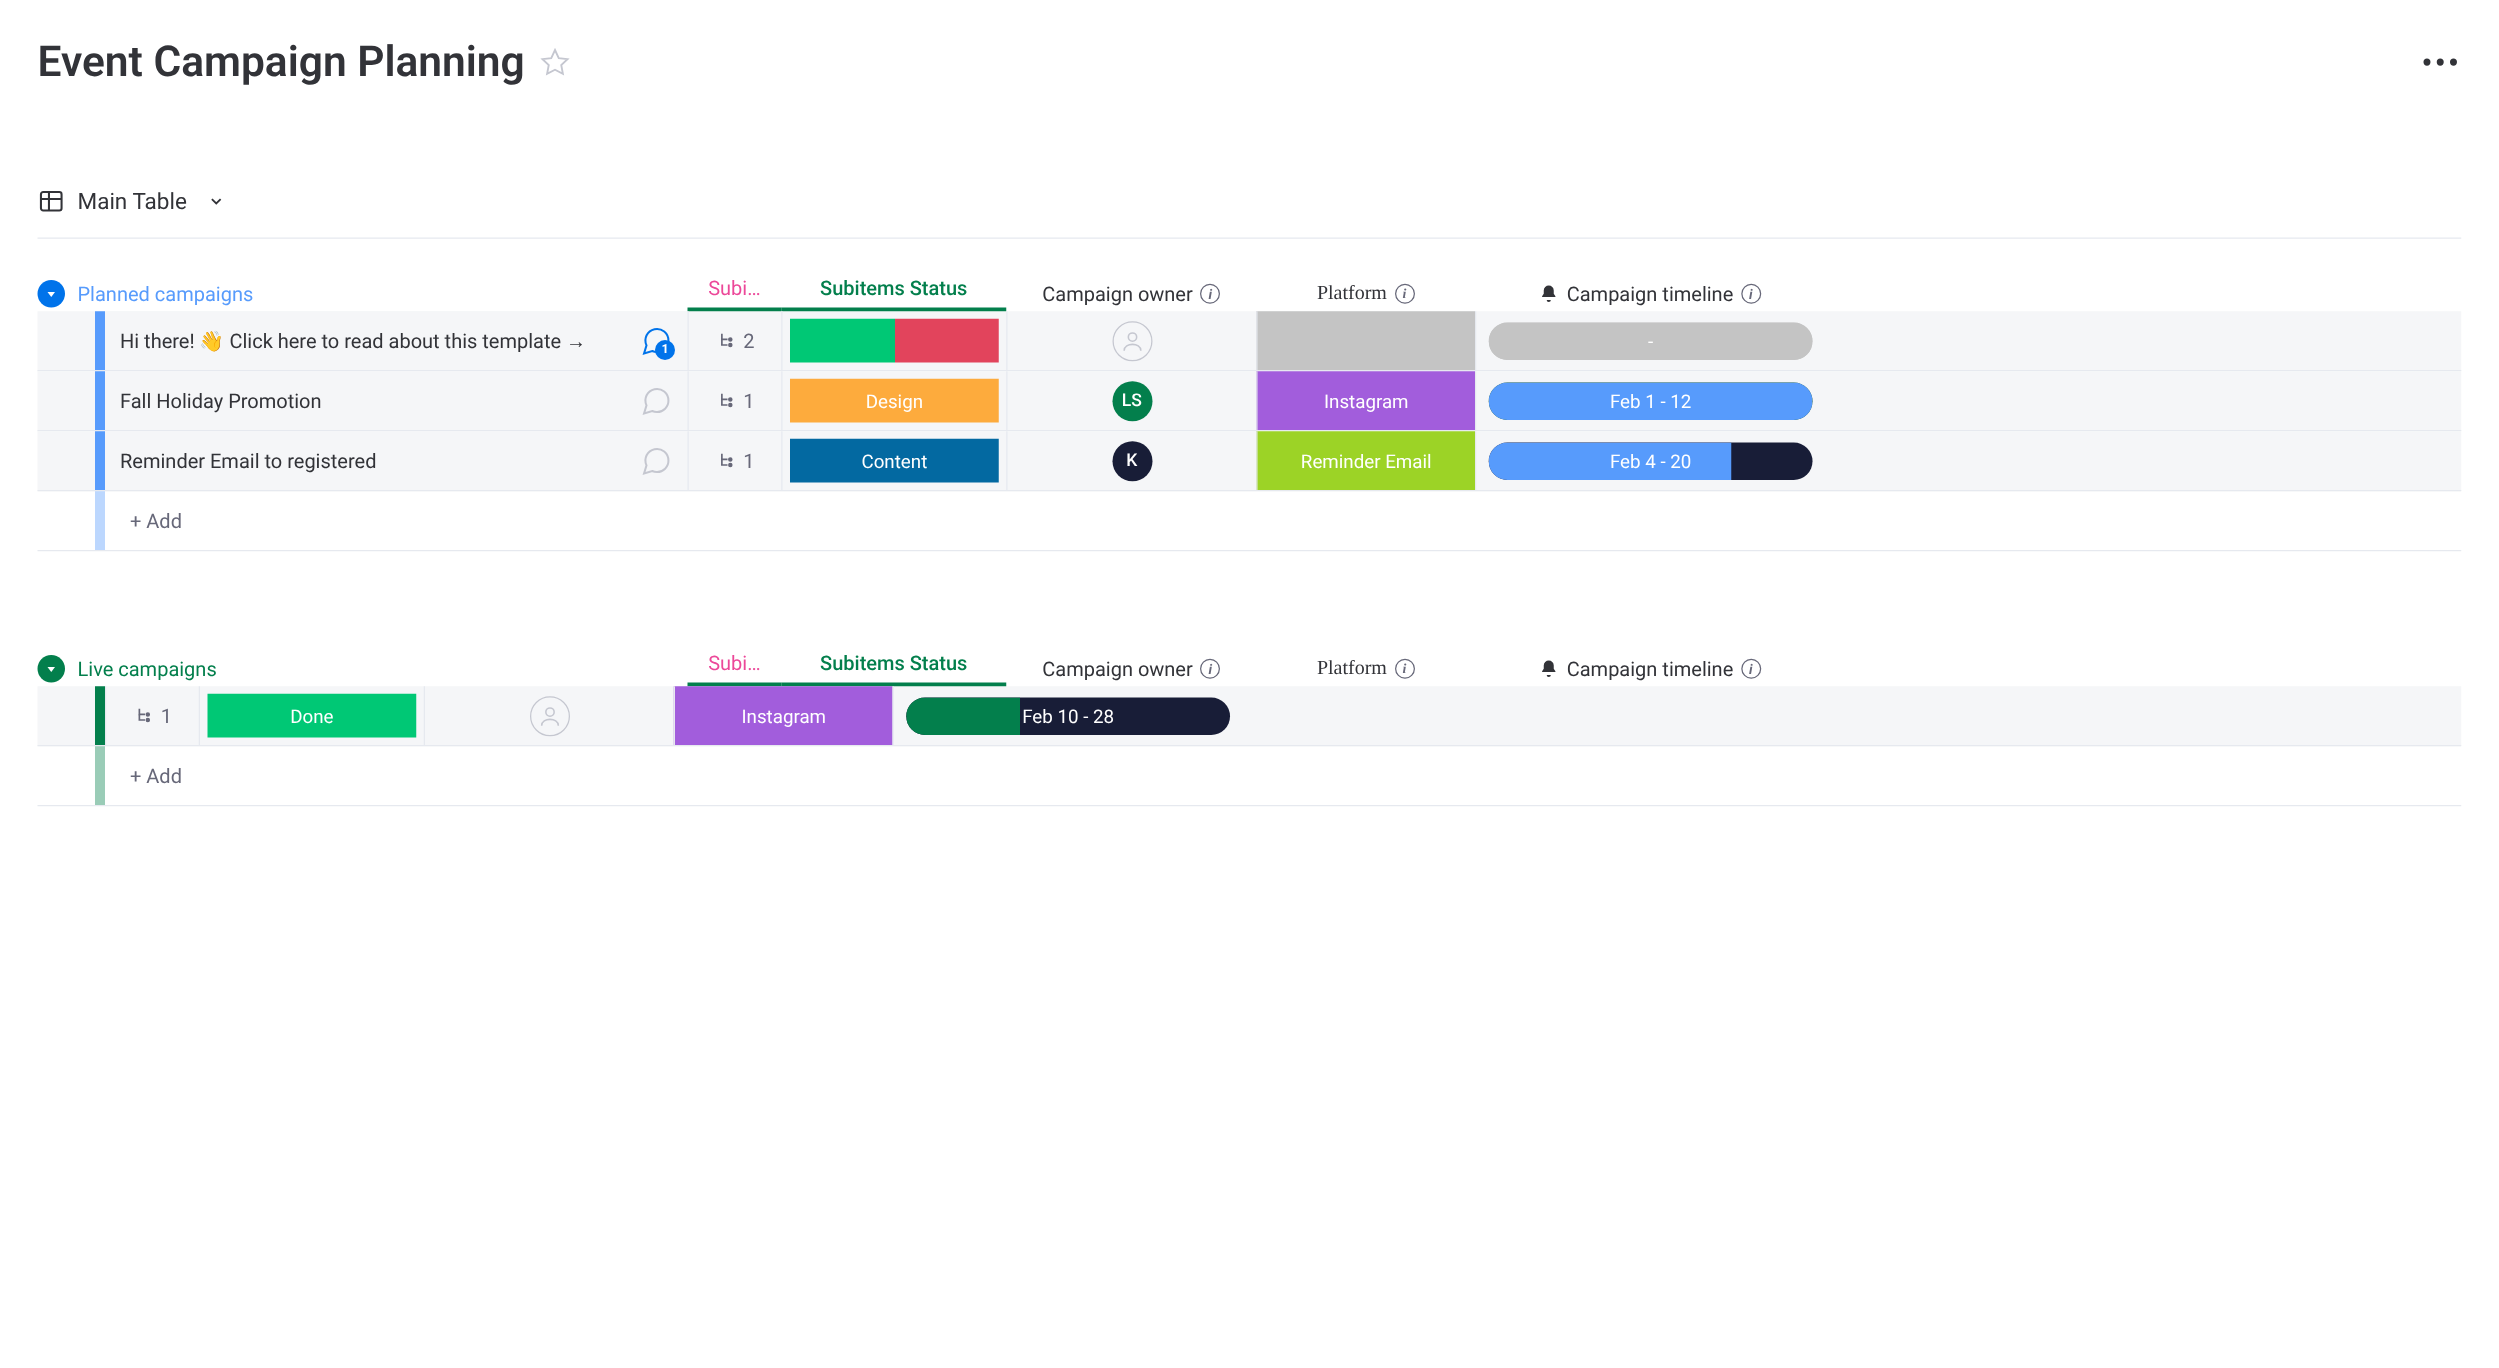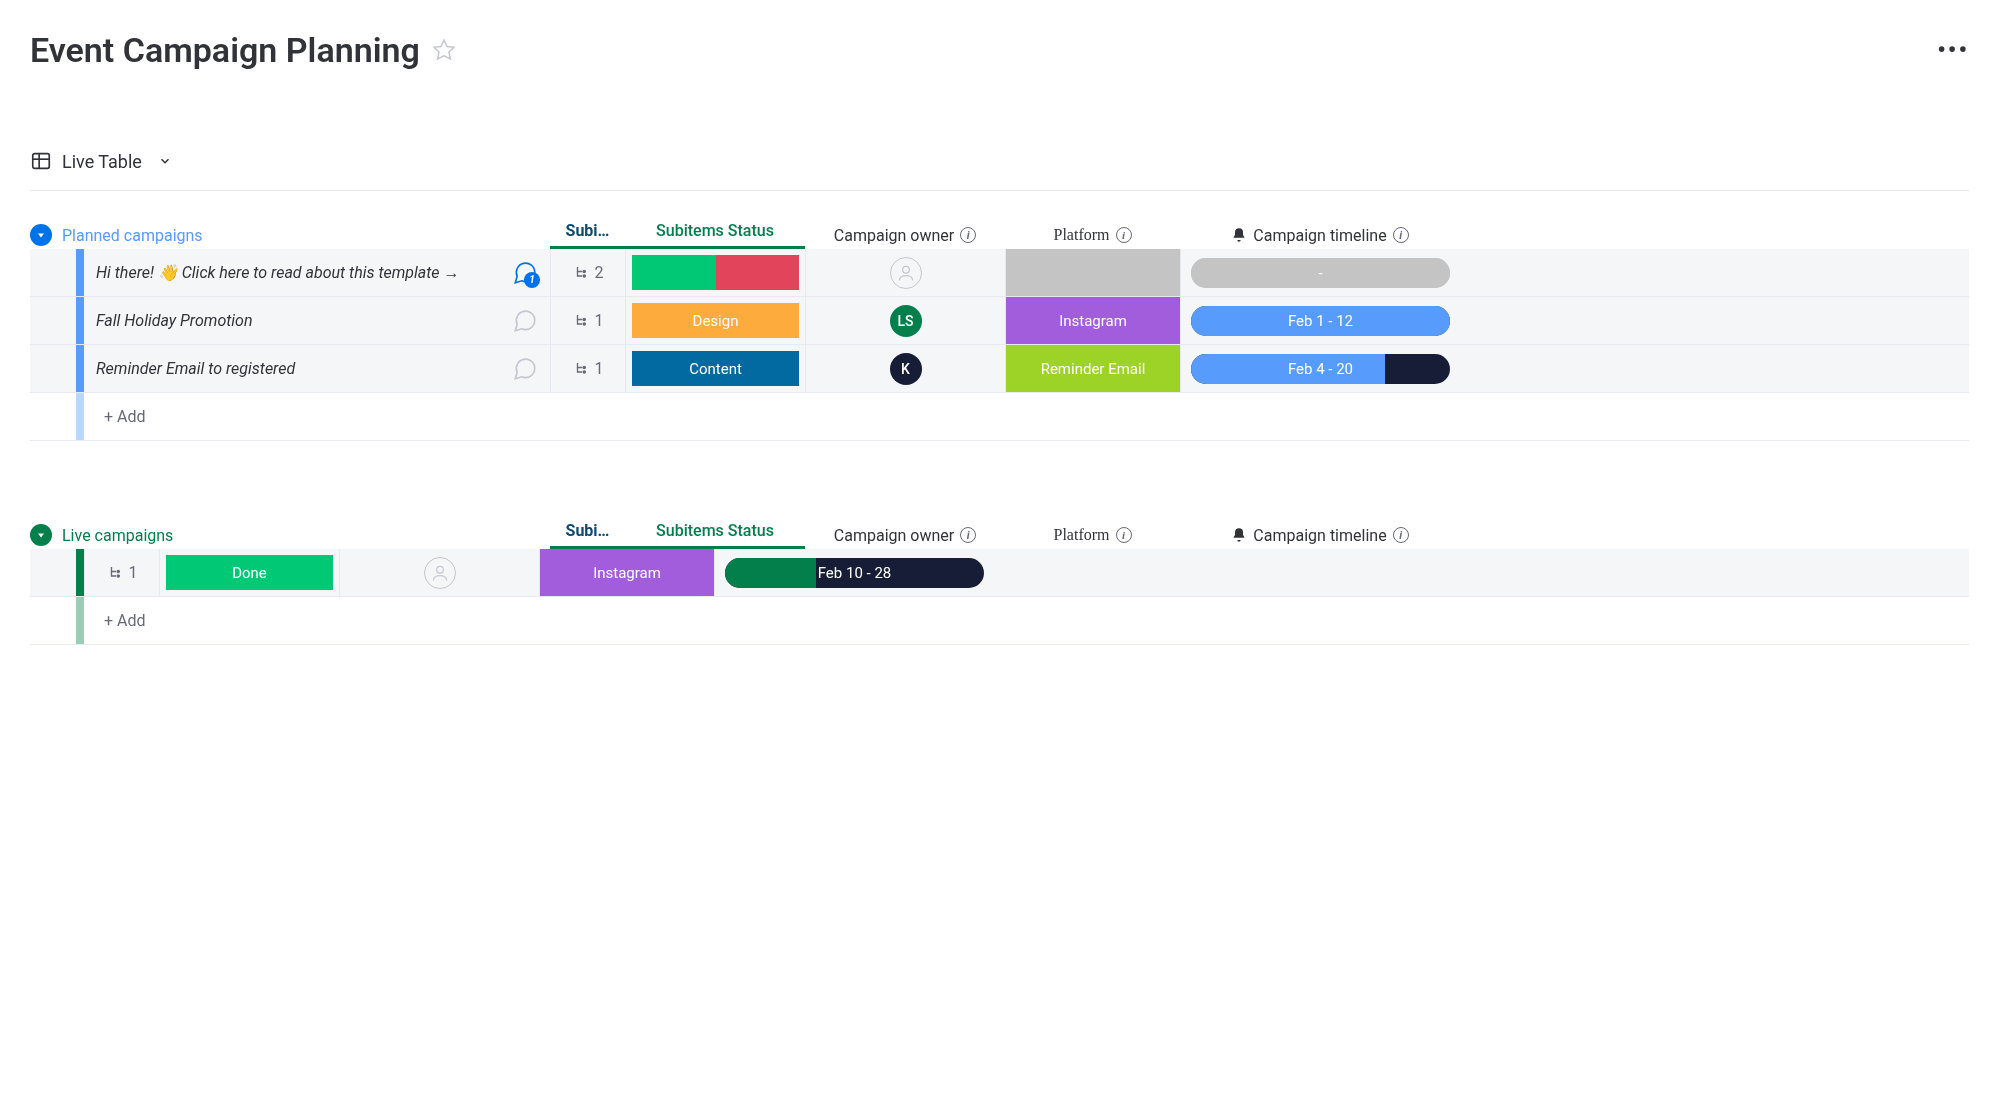--- a/index.html
+++ b/index.html
@@ -14,32 +14,32 @@
 .table-icon { width: 22px; height: 22px; color: #323338; }
 .view-name { font-size: 18px; font-weight: 400; color: #323338; }
 .chevron-down { width: 14px; height: 14px; color: #323338; margin-left: 6px; }
 
 .group { margin-bottom: 80px; }
 .group-header { display: flex; align-items: center; }
 .collapse-btn { width: 22px; height: 22px; border-radius: 50%; display: flex; align-items: center; justify-content: center; cursor: pointer; margin-right: 10px; flex-shrink: 0; }
 .collapse-btn svg { width: 12px; height: 12px; fill: #fff; }
 .group-name { font-size: 16px; font-weight: 400; flex: 0 0 488px; }
 .col-header { font-size: 16px; color: #323338; display: flex; align-items: center; justify-content: center; gap: 6px; }
-.col-subitems { flex: 0 0 75px; color: #0c4a6e; font-weight: 700; overflow: hidden; text-overflow: ellipsis; white-space: nowrap; border-bottom: 3px solid #037f4c; padding-bottom: 6px; justify-content: center; }
+.col-subitems { flex: 0 0 75px; color: #ec4899; font-weight: 400; overflow: hidden; text-overflow: ellipsis; white-space: nowrap; border-bottom: 3px solid #037f4c; padding-bottom: 6px; justify-content: center; }
 .col-status { flex: 0 0 180px; color: #037f4c; font-weight: 500; border-bottom: 3px solid #037f4c; padding-bottom: 6px; }
 .col-owner { flex: 0 0 200px; }
 .col-platform { flex: 0 0 175px; font-family: Liberation Serif, serif; }
 .col-timeline { flex: 0 0 280px; }
 .info-icon { width: 16px; height: 16px; border: 1.5px solid #676879; border-radius: 50%; display: inline-flex; align-items: center; justify-content: center; font-size: 11px; color: #676879; font-style: italic; font-weight: bold; cursor: pointer; }
 .bell-icon { width: 16px; height: 16px; }
 
 .row { display: flex; align-items: stretch; border-bottom: 1px solid #e6e9ef; background: #f5f6f8; height: 48px; }
 .row:first-of-type { border-top: 1px solid #e6e9ef; }
 .row-stripe { width: 8px; flex-shrink: 0; margin-left: 46px; }
-.row-name-cell { flex: 0 0 466px; display: flex; align-items: center; padding: 0 12px; gap: 8px; background: #f5f6f8; font-style: italic; }
+.row-name-cell { flex: 0 0 466px; display: flex; align-items: center; padding: 0 12px; gap: 8px; background: #f5f6f8; }
 .row-name { font-size: 16px; color: #323338; flex: 1; }
 .chat-icon { width: 26px; height: 26px; color: #c5c7d0; cursor: pointer; position: relative; }
 .chat-badge { position: absolute; bottom: -2px; right: -2px; background: #0073ea; color: #fff; border-radius: 50%; width: 16px; height: 16px; font-size: 10px; display: flex; align-items: center; justify-content: center; font-weight: bold; }
 .cell { display: flex; align-items: center; justify-content: center; border-left: 1px solid #e6e9ef; }
 .cell-subitems { flex: 0 0 75px; gap: 4px; color: #676879; font-size: 16px; }
 .subitem-icon { width: 18px; height: 18px; }
 .cell-status { flex: 0 0 180px; padding: 6px; }
 .status-pill { width: 100%; height: 100%; display: flex; align-items: center; justify-content: center; color: #fff; font-size: 15px; font-weight: 400; }
 .status-split { display: flex; width: 100%; height: 100%; }
 .status-split > div { flex: 1; }
@@ -70,21 +70,21 @@
     </div>
     <div class="more-icon">•••</div>
   </div>
 
   <div class="view-bar">
     <svg class="table-icon" viewBox="0 0 24 24" fill="none" stroke="currentColor" stroke-width="1.8">
         <rect x="3" y="4" width="18" height="16" rx="2"></rect>
         <line x1="3" y1="10" x2="21" y2="10"></line>
         <line x1="10" y1="4" x2="10" y2="20"></line>
       </svg>
-    <span class="view-name">Live Table</span>
+    <span class="view-name">Main Table</span>
     <svg class="chevron-down" viewBox="0 0 24 24" fill="none" stroke="currentColor" stroke-width="2.5">
         <polyline points="6 9 12 15 18 9"></polyline>
       </svg>
   </div>
 
   <div id="groups-container">
       <div class="group">
         <div class="group-header">
           <div class="collapse-btn" style="background:#0073ea">
             <svg viewBox="0 0 24 24">

